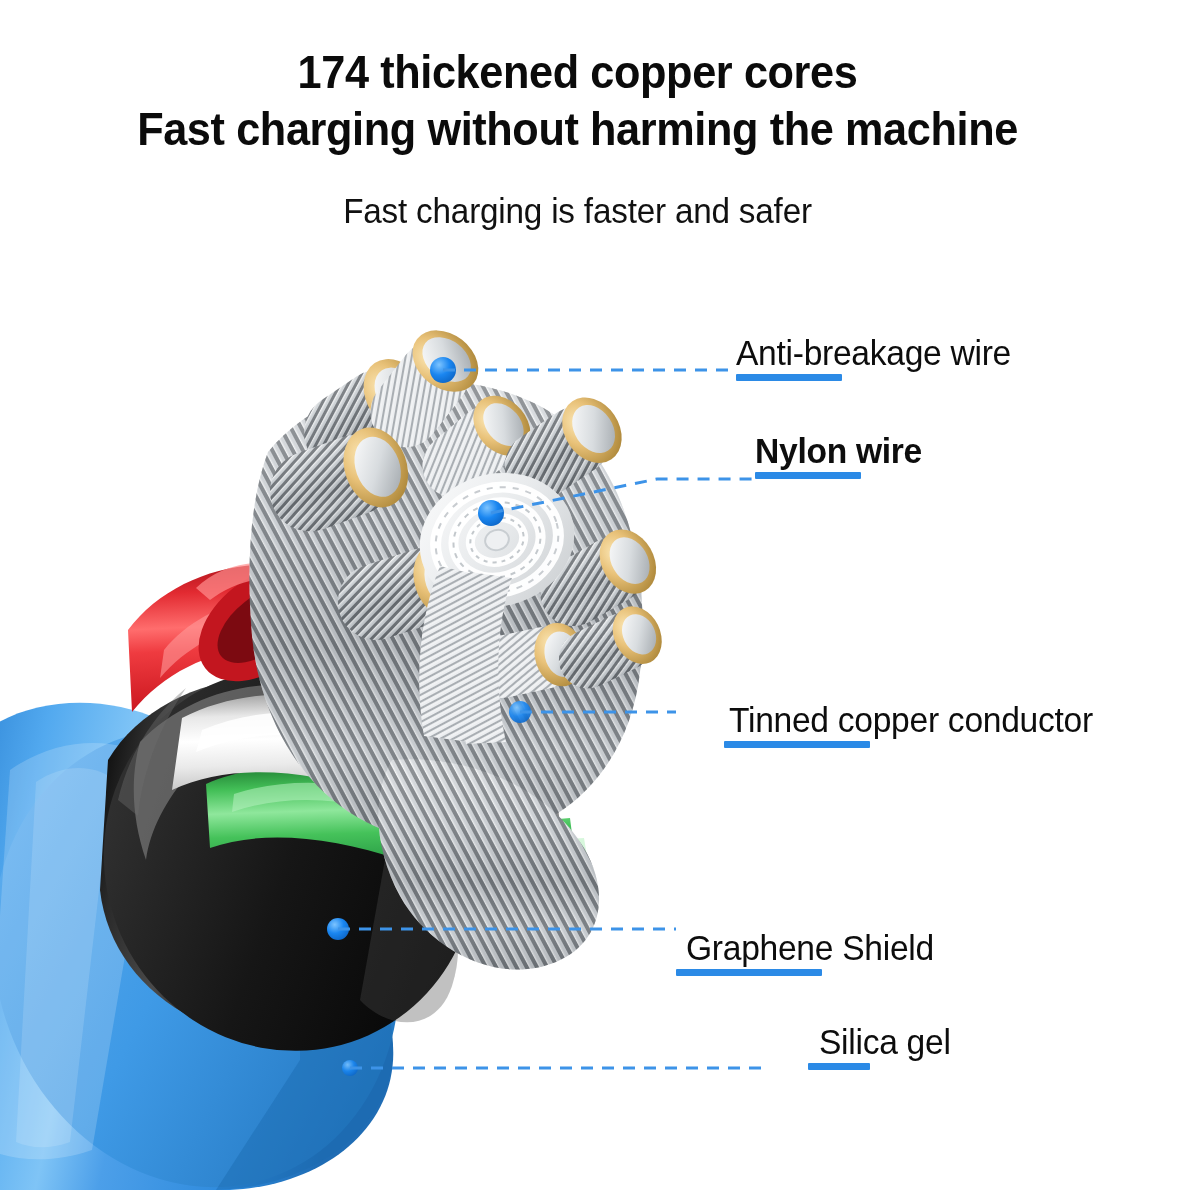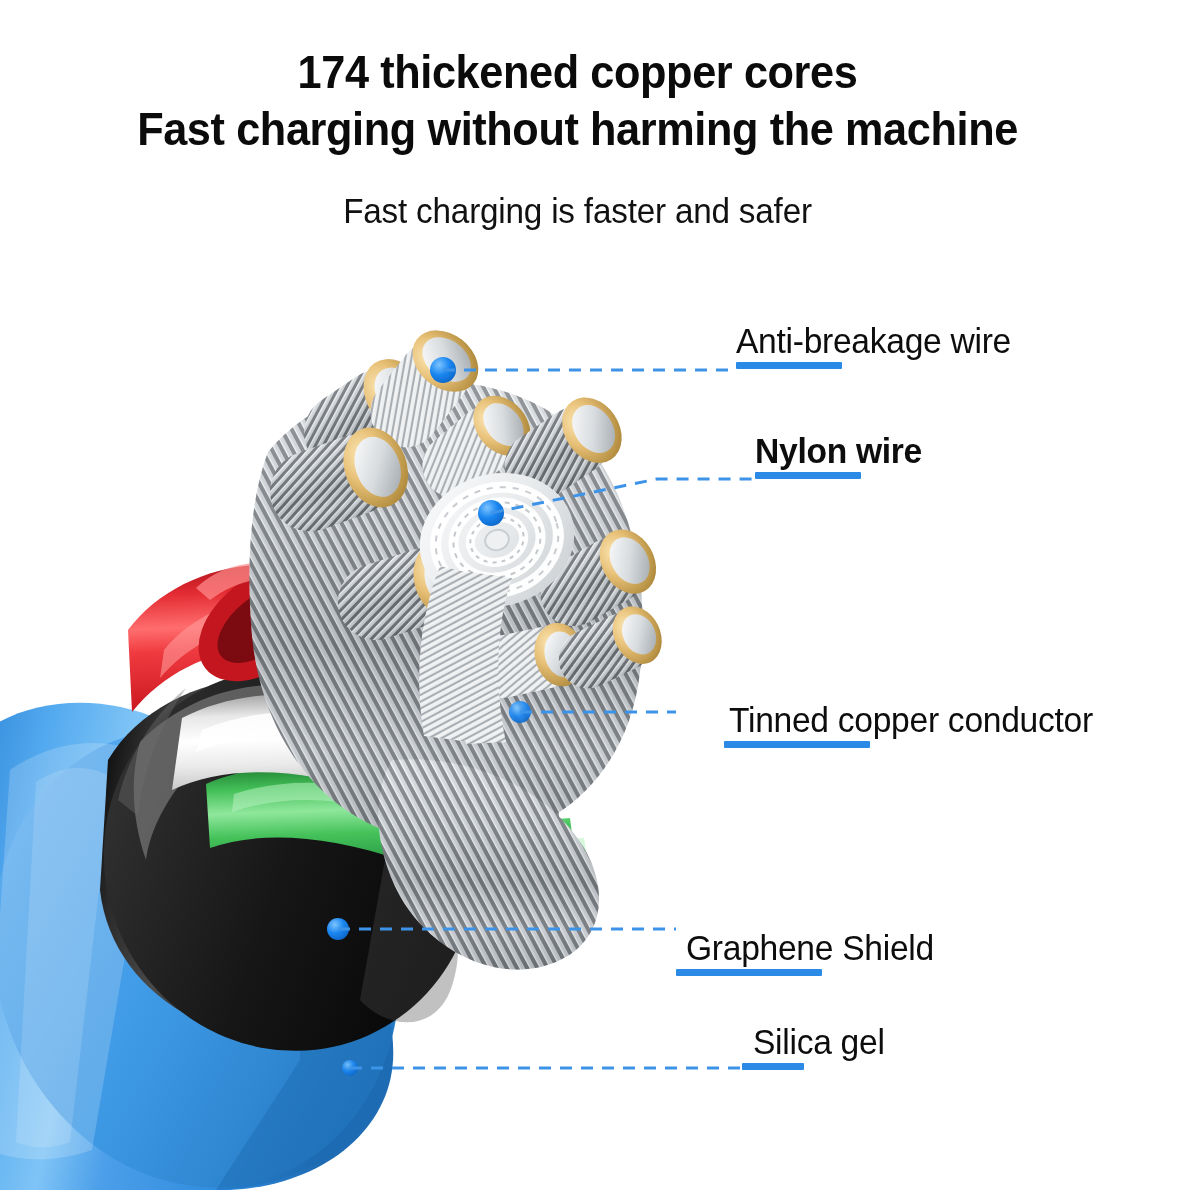--- a/index.html
+++ b/index.html
@@ -375,38 +375,38 @@
       <path d="M 350 1068 L 766 1068"></path>
     </g>
   </svg>
 
   <div class="heading-block">
     <div class="headline">174 thickened copper cores</div>
     <div class="headline line2">Fast charging without harming the machine</div>
     <div class="subtitle">Fast charging is faster and safer</div>
   </div>
 
-  <div class="callout" style="left:736px; top:269px; width:420px; height:100px;">
+  <div class="callout" style="left:736px; top:281px; width:420px; height:100px;">
     <div class="callout-text">Anti-breakage wire</div>
     <div class="callout-bar" style="width:106px;"></div>
   </div>
 
   <div class="callout" style="left:755px; top:379px; width:340px; height:100px;font-weight:bold;">
     <div class="callout-text">Nylon wire</div>
     <div class="callout-bar" style="width:106px;"></div>
   </div>
 
   <div class="callout" style="left:676px; top:648px; width:500px; height:100px;margin-left:48px;">
     <div class="callout-text" style="left:5px;">Tinned copper conductor</div>
     <div class="callout-bar" style="width:146px;"></div>
   </div>
 
   <div class="callout" style="left:676px; top:876px; width:420px; height:100px;">
     <div class="callout-text" style="left:10px;">Graphene Shield</div>
     <div class="callout-bar" style="width:146px;"></div>
   </div>
 
-  <div class="callout" style="left:742px; top:970px; width:300px; height:100px;">
+  <div class="callout" style="left:808px; top:970px; width:300px; height:100px;">
     <div class="callout-text" style="left:11px;">Silica gel</div>
     <div class="callout-bar" style="width:62px;"></div>
   </div>
 
 </div>
 
 </body></html>

